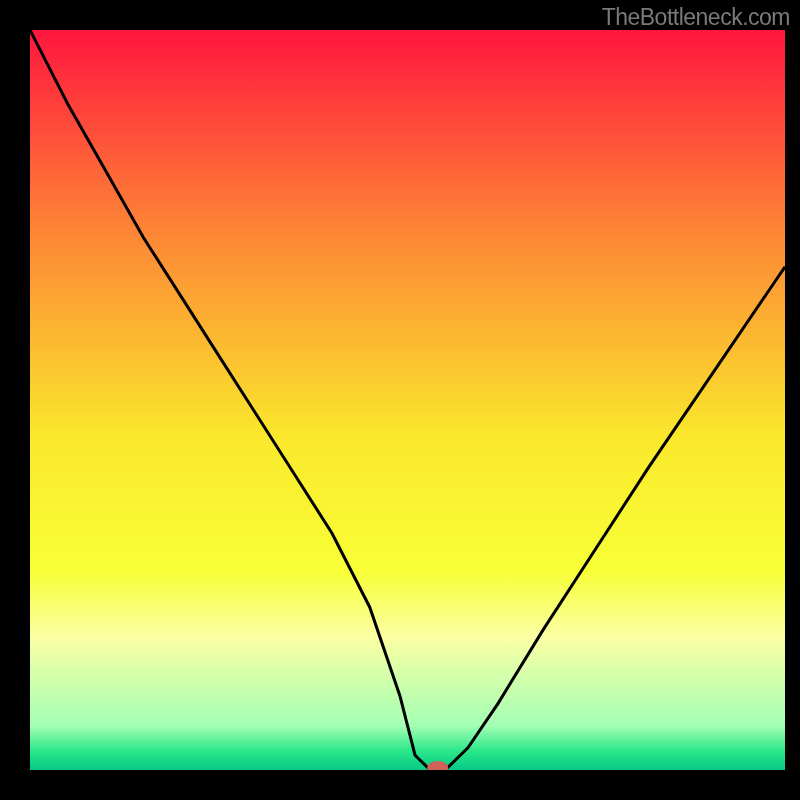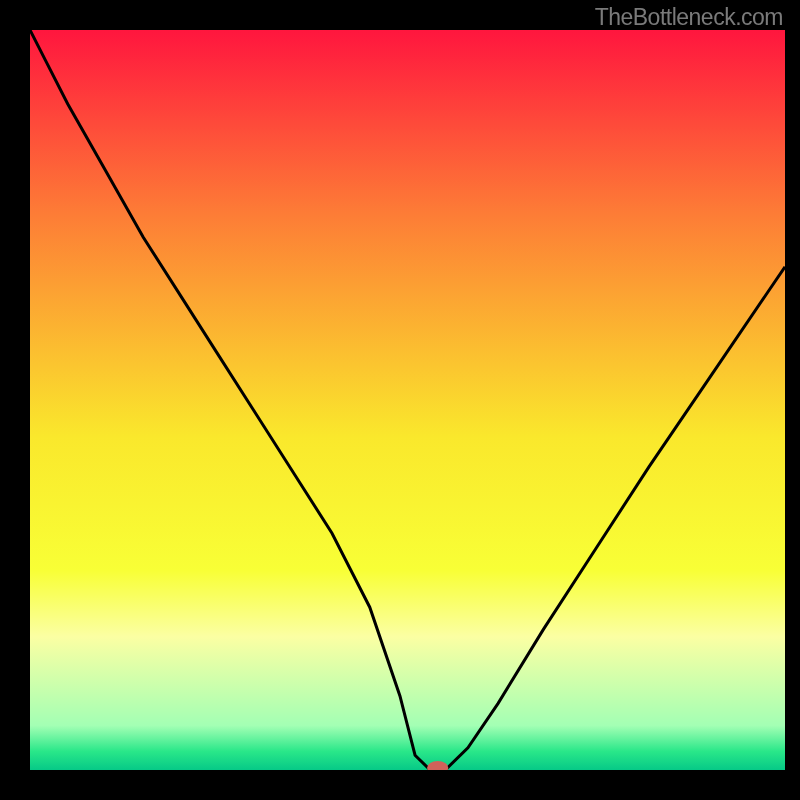--- a/index.html
+++ b/index.html
@@ -12,21 +12,21 @@
     position: relative;
   }
   .container {
     width: 800px;
     height: 800px;
     position: relative;
   }
   .watermark {
     position: absolute;
     top: 4px;
-    right: 17px;
+    right: 10px;
     color: #7a7a7a;
     font-size: 23px;
     font-weight: 500;
     z-index: 5;
     letter-spacing: -0.5px;
     margin-left: 20px;
   }
   .plot-area {
     position: absolute;
     left: 30px;

